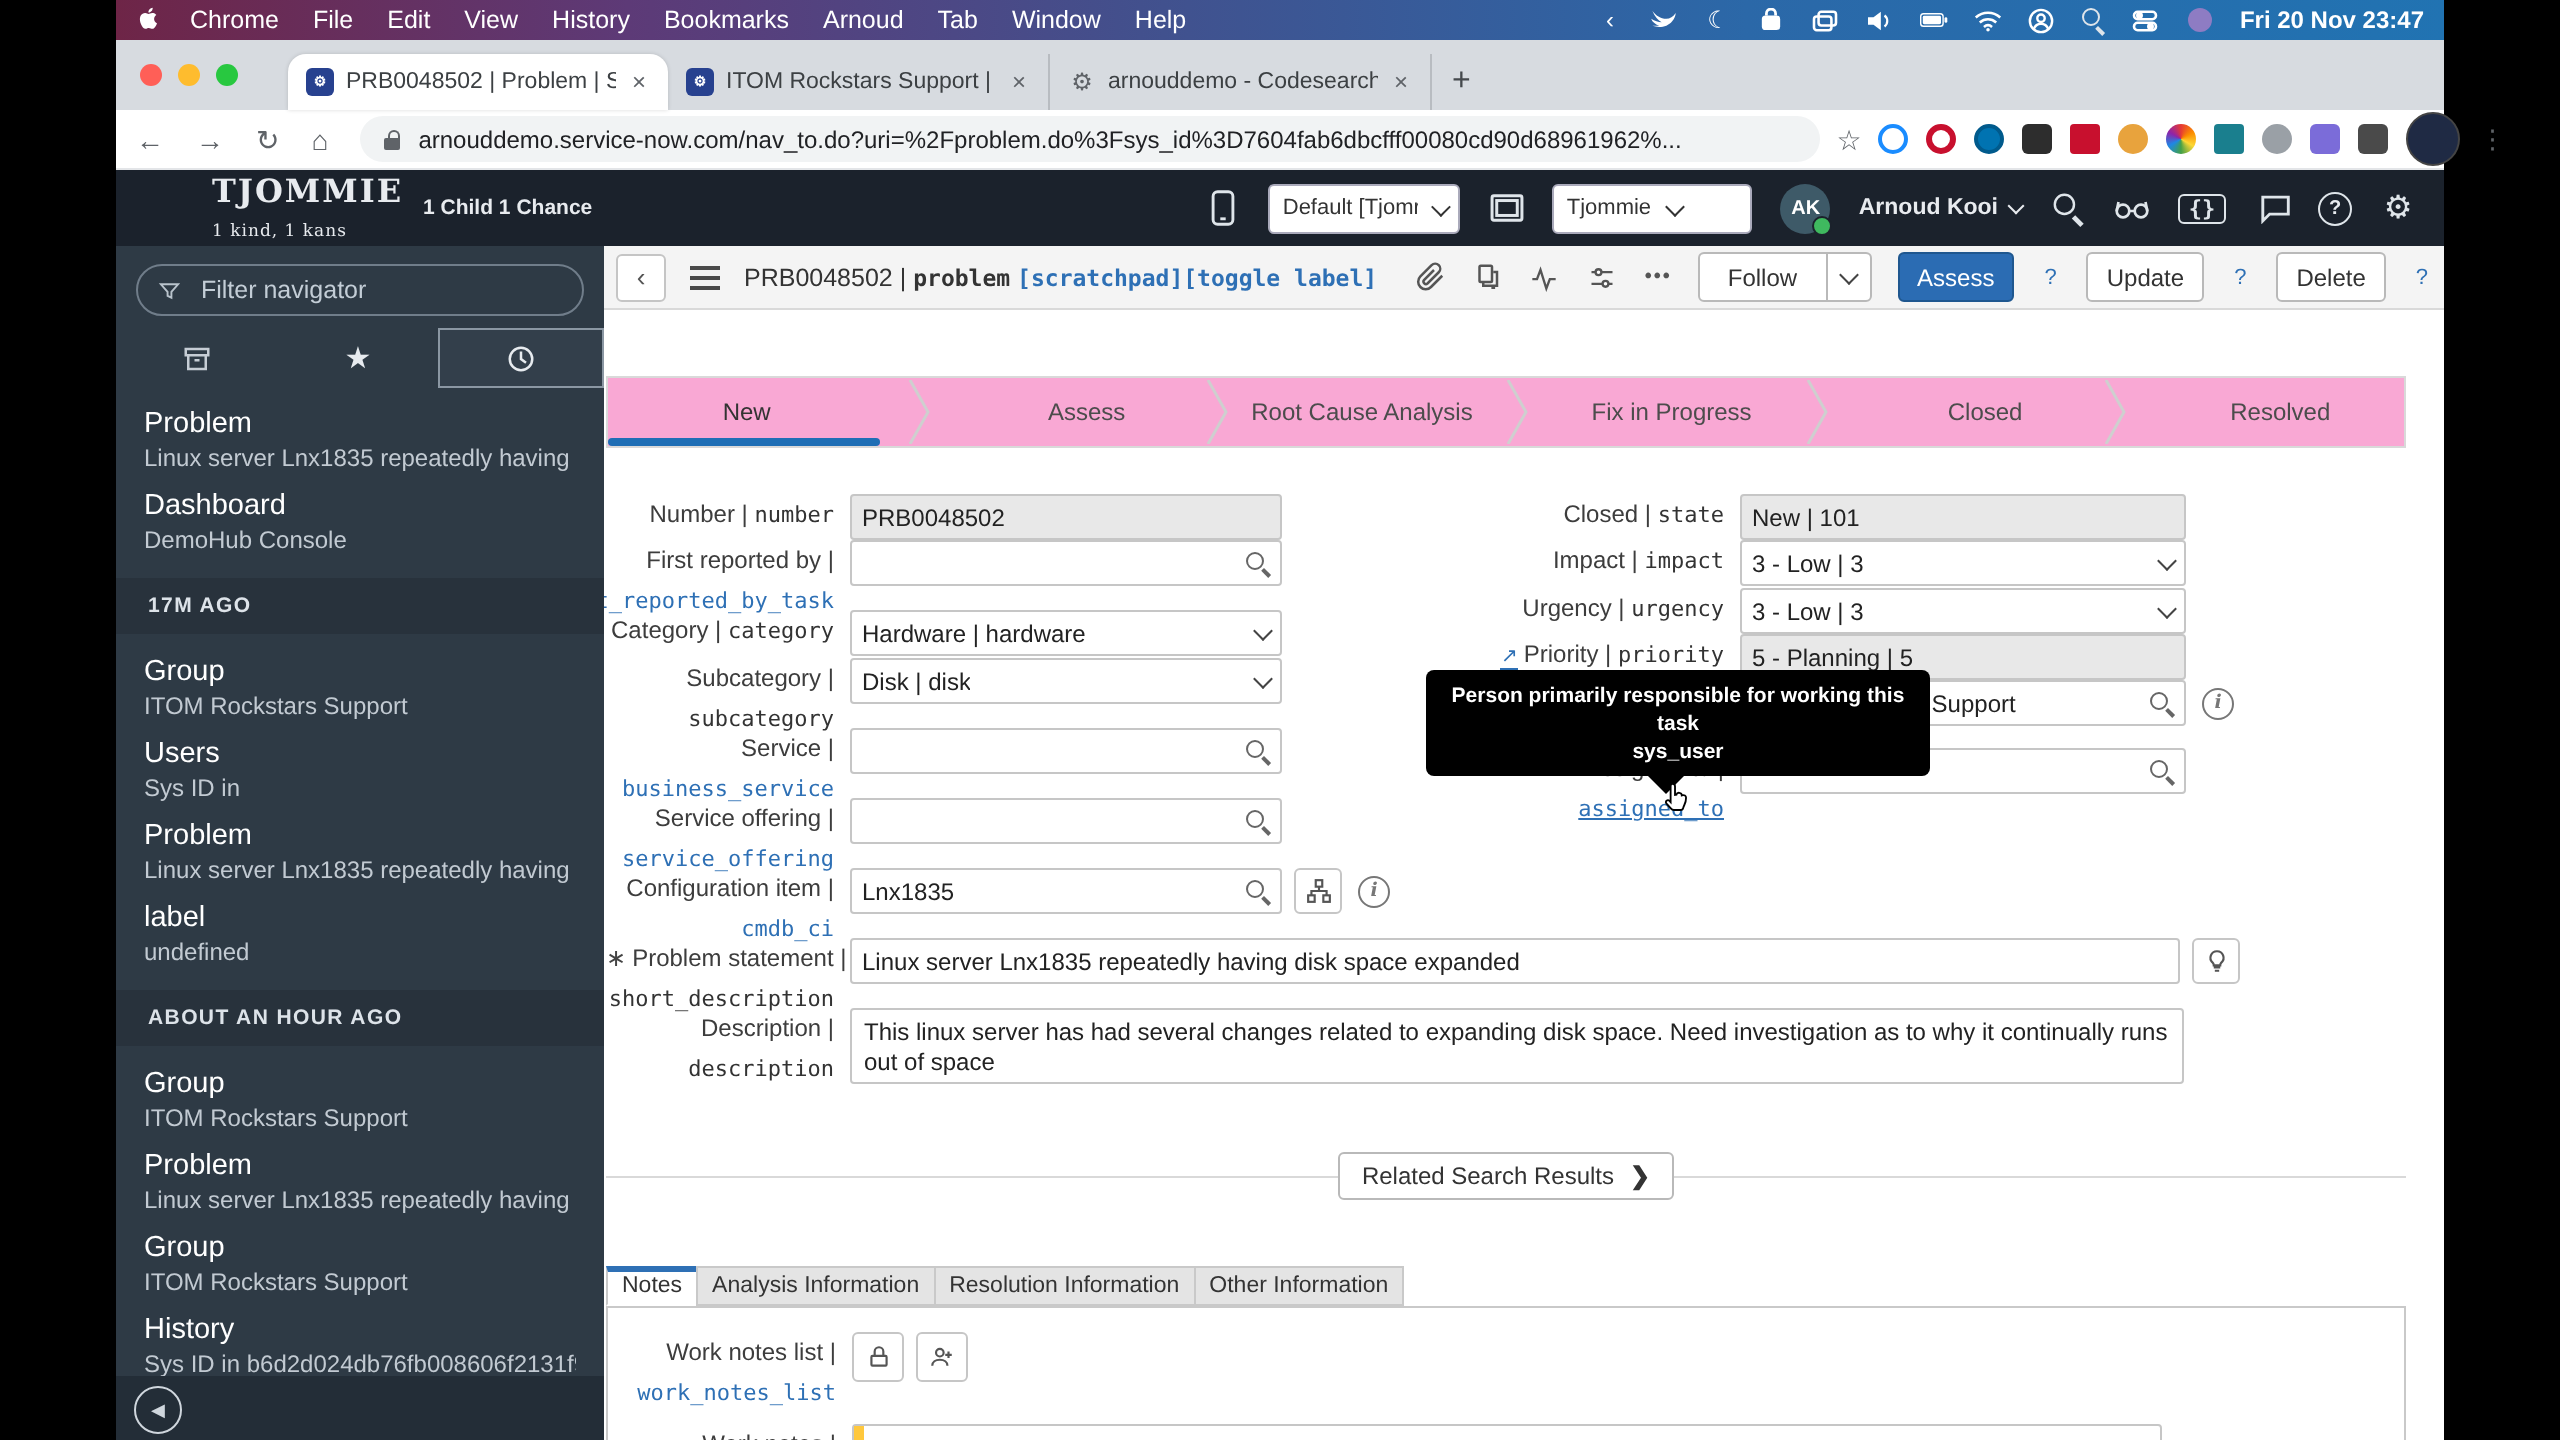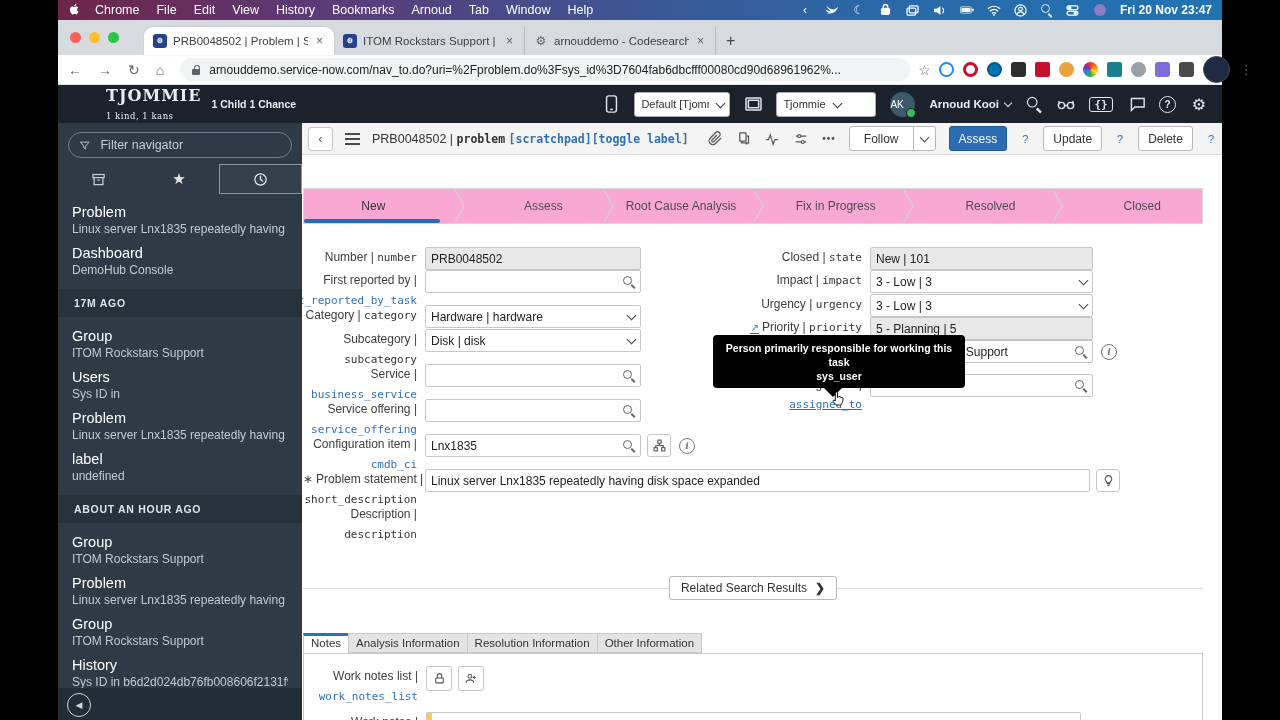--- a/index.html
+++ b/index.html
@@ -54,22 +54,22 @@
   
   .banner{height:38px;background:#1b222c;display:flex;align-items:center;color:#e8ebef;padding:0 14px}
   .logo{display:flex;flex-direction:column;line-height:1;margin-left:34px}
   .logo .t{font-family:"DejaVu Serif",serif;font-weight:bold;font-size:16px;letter-spacing:1px}
   .logo .s{font-family:"DejaVu Serif",serif;font-size:8.5px;margin-top:8px;letter-spacing:.5px}
   .tagline{font-size:10.5px;font-weight:bold;margin-left:10px}
   .ban-right{margin-left:auto;display:flex;align-items:center;gap:14px}
   .ban-sel{height:23px;background:#fff;color:#333;border:1px solid #aab;border-radius:3px;font-size:11px;
     display:flex;align-items:center;padding:0 6px;gap:8px;white-space:nowrap}
   .ban-sel .caret{border-color:#333;margin-top:-2px}
-  .avatar{width:25px;height:25px;border-radius:50%;background:#3e5a68;color:#fff;font-size:10px;font-weight:normal;
-    display:flex;align-items:center;justify-content:flex-start;position:relative}
+  .avatar{width:25px;height:25px;border-radius:50%;background:#3e5a68;color:#fff;font-size:10px;font-weight:bold;
+    display:flex;align-items:center;justify-content:center;position:relative}
   .avatar .presence{position:absolute;right:-1px;bottom:-1px;width:8px;height:8px;border-radius:50%;background:#3fb95f;border:1.5px solid #1b222c}
   .uname{font-size:11.5px;font-weight:bold;display:flex;align-items:center;gap:6px}
   .uname .caret{border-color:#e8ebef;width:5px;height:5px;margin-top:-2px}
   .ban-ic{display:inline-flex;width:18px;height:18px;align-items:center;justify-content:center;color:#dfe5ea}
   .ring-q{width:15px;height:15px;border:1.6px solid #dfe5ea;border-radius:50%;font-size:10px;font-weight:bold;display:flex;align-items:center;justify-content:center}
   .braces{font-family:"DejaVu Sans Mono",monospace;font-weight:bold;font-size:11px;border:1.6px solid #dfe5ea;border-radius:3px;padding:0 2px;height:13px;line-height:13px}
   
   .i-mag{position:relative;width:12px;height:12px;flex:none;display:inline-block}
   .i-mag::before{content:"";position:absolute;left:0;top:0;width:7px;height:7px;border:1.6px solid #666;border-radius:50%}
   .i-mag::after{content:"";position:absolute;left:8.5px;top:8.5px;width:4.5px;height:1.7px;background:#666;transform:rotate(45deg);transform-origin:0 0}
@@ -558,28 +558,28 @@
             <svg class="chev" width="11" height="32" viewBox="0 0 11 32" fill="none" stroke="#cfcfcf" stroke-width="1.5">
               <path d="M1 0l9 16-9 16"></path>
             </svg>
             <span class="lbl2" style="margin:0 auto;padding-right:11px">Fix in Progress</span>
           </div>
 
           <div class="step" style="flex:1">
             <svg class="chev" width="11" height="32" viewBox="0 0 11 32" fill="none" stroke="#cfcfcf" stroke-width="1.5">
               <path d="M1 0l9 16-9 16"></path>
             </svg>
-            <span class="lbl2" style="margin:0 auto;padding-right:11px">Resolved</span>
+            <span class="lbl2" style="margin:0 auto;padding-right:11px">Closed</span>
           </div>
 
           <div class="step" style="flex:1">
             <svg class="chev" width="11" height="32" viewBox="0 0 11 32" fill="none" stroke="#cfcfcf" stroke-width="1.5">
               <path d="M1 0l9 16-9 16"></path>
             </svg>
-            <span class="lbl2" style="margin:0 auto;padding-right:11px">Closed</span>
+            <span class="lbl2" style="margin:0 auto;padding-right:11px">Resolved</span>
           </div>
 
       </div>
 
       <div class="formarea">
 
         <div class="frow" style="left:1px;top:5px">
           <div class="flabel lblw1"><span>Number |</span> <span class="nm">number</span></div>
           <div class="fld ro w216">
               <span class="val">PRB0048502</span>
@@ -642,20 +642,21 @@
               <span class="val">Linux server Lnx1835 repeatedly having disk space expanded</span>
             </div>
           <span class="sidebtn">
               <svg width="13" height="13" viewBox="0 0 24 24" fill="none" stroke="#555" stroke-width="2">
                 <path d="M9 18h6M10 21h4M12 3a6 6 0 0 1 4 10.5c-.8.7-1 1.5-1 2.5h-6c0-1-.2-1.8-1-2.5A6 6 0 0 1 12 3z"></path>
               </svg>
             </span>
         </div>
         <div class="frow" style="left:1px;top:262px">
           <div class="flabel lblw1"><span>Description |</span><span class="nm below">description</span></div>
+          <div class="ta wide" style="height:28px">This linux server has had several changes related to expanding disk space.  Need investigation as to why it continually runs out of space</div>
         </div>
 
         <div class="frow" style="left:398px;top:5px">
           <div class="flabel lblw2"><span>Closed |</span> <span class="nm">state</span></div>
           <div class="fld ro w223">
               <span class="val">New | 101</span>
             </div>
         </div>
         <div class="frow" style="left:398px;top:28px">
           <div class="flabel lblw2"><span>Impact |</span> <span class="nm">impact</span></div>

